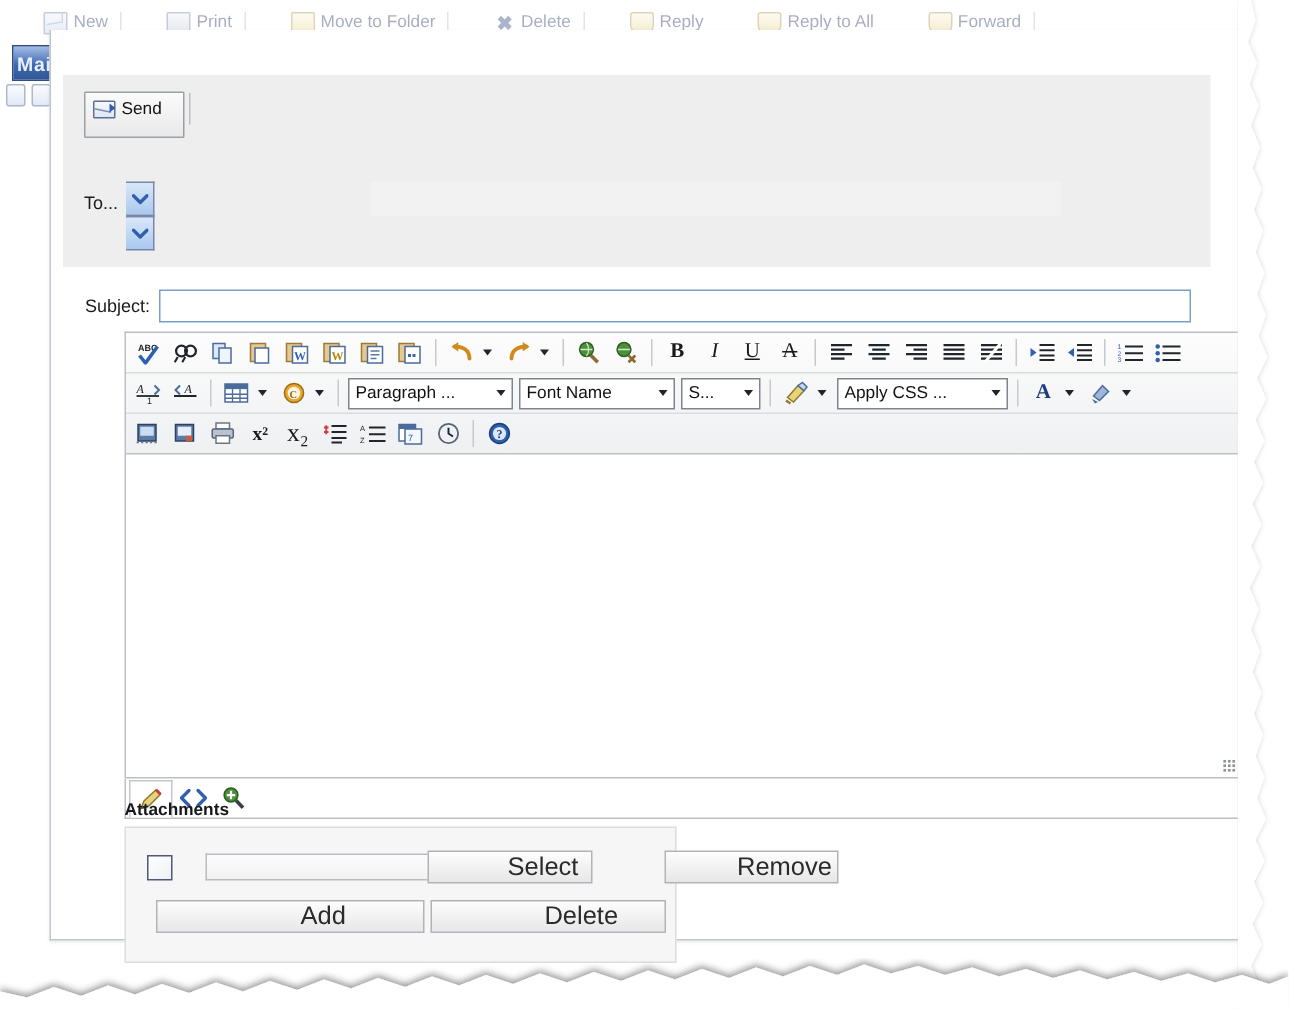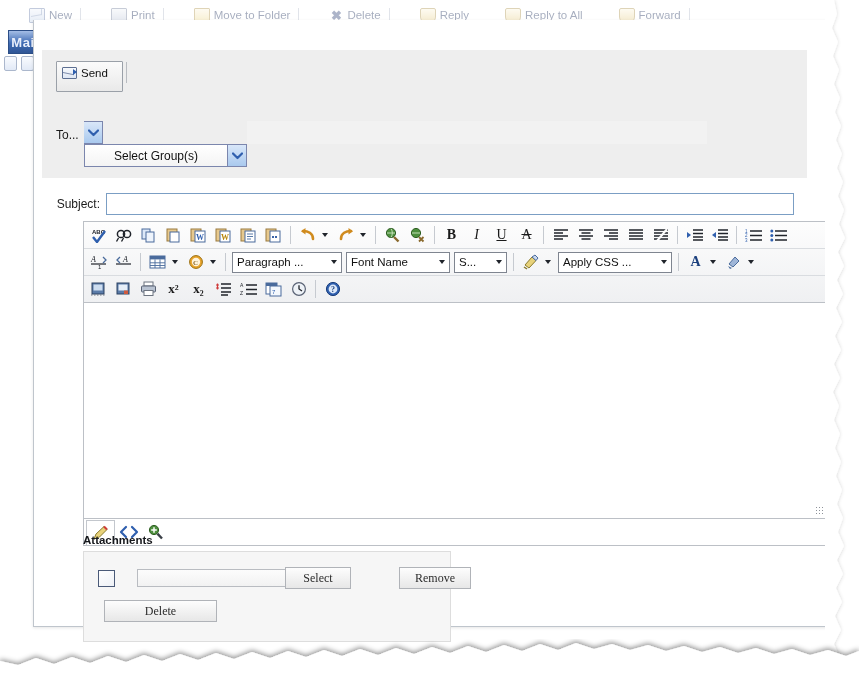--- a/index.html
+++ b/index.html
@@ -140,22 +140,22 @@
   
   #att-title{position:absolute;left:49px;top:514px;font-weight:bold;font-size:11.5px;color:#16181c;}
   #att-box{position:absolute;left:49px;top:531px;width:366px;height:89px;border:1px solid #dddddd;background:#f6f6f6;}
   #att-row1{position:absolute;left:14px;top:15px;display:flex;align-items:center;}
   #att-check{width:15px;height:15px;border:1px solid #4a5a78;background:linear-gradient(145deg,#ffffff,#eef1f6);cursor:pointer;}
   #att-file{width:148px;height:18px;box-sizing:border-box;border:1px solid #b9bcc1;border-right:none;
     background:linear-gradient(180deg,#fcfcfc,#f2f2f2);margin-left:22px;
     font-family:"Liberation Sans", sans-serif;font-size:11px;padding:0 3px;outline:none;}
   .btn{
     background:linear-gradient(180deg,#fdfdfd,#e7e7e7);border:1px solid #b0b3b8;
-    font-family:Liberation Serif, serif;font-size:12px;color:#2b2b2b;
-    display:flex;align-items:center;justify-content:center;cursor:pointer;
+    font-family:Liberation Sans, sans-serif;font-size:17px;color:#2b2b2b;
+    display:flex;align-items:center;justify-content:center;cursor:pointer;padding-left:44px;
   }
   #att-select{width:64px;height:20px;}
   #att-remove{width:70px;height:20px;margin-left:48px;}
   #att-row2{position:absolute;left:20px;top:48px;display:flex;gap:4px;}
   #att-add{width:133px;height:20px;}
   #att-delete{width:111px;height:20px;}
 </style>
 </head>
 <body>
 
@@ -221,21 +221,20 @@
     <div class="recip-row" style="top:71px;">
       <div class="recip-arrow">
         <svg width="11" height="8" viewBox="0 0 11 8">
             <path d="M1 1.5 L5.5 6 L10 1.5" fill="none" stroke="#2f5fae" stroke-width="2.2" stroke-linecap="round" stroke-linejoin="round"></path>
           </svg>
       </div>
     </div>
     <div class="recip-strip" style="top:71px;"></div>
 
     <div class="recip-row" style="top:94px;">
-      <div class="recip-select">Select Group(s)</div>
       <div class="recip-arrow">
         <svg width="11" height="8" viewBox="0 0 11 8">
             <path d="M1 1.5 L5.5 6 L10 1.5" fill="none" stroke="#2f5fae" stroke-width="2.2" stroke-linecap="round" stroke-linejoin="round"></path>
           </svg>
       </div>
     </div>
     <div class="recip-strip" style="top:94px;background:#eeeeee;"></div>
   </div>
 
   <div id="subject-row">
@@ -518,21 +517,21 @@
         <div class="tbtn">
           <svg width="18" height="16" viewBox="0 0 18 16">
               <rect x="4" y="1" width="9" height="4" fill="#ffffff" stroke="#6d7480"></rect>
               <rect x="1.5" y="5" width="14" height="6" rx="1" fill="#b9c3d2" stroke="#5a6375"></rect>
               <rect x="4" y="9.5" width="9" height="5" fill="#ffffff" stroke="#6d7480"></rect>
             </svg>
         </div>
         <div class="tbtn" style="font-family:'Liberation Serif',serif;font-size:13px;font-weight:bold;">
           <span>x²</span>
         </div>
-        <div class="tbtn" style="font-family:'Liberation Serif',serif;font-size:13px;font-weight:bold;">
+        <div class="tbtn" style="font-family:'Liberation Serif',serif;font-size:17px;font-weight:normal;">
           <span>x₂</span>
         </div>
         <div class="tbtn">
           <svg width="18" height="15" viewBox="0 0 18 15">
               <path d="M1 3h3M1 6h3M2.5 1.5v6" stroke="#cf3a3a" stroke-width="1.2"></path>
               <path d="M6 2h10M6 6h10M6 10h10M6 13h7" stroke="#20242b" stroke-width="1.3"></path>
             </svg>
         </div>
         <div class="tbtn">
           <svg width="18" height="15" viewBox="0 0 18 15">
@@ -596,20 +595,21 @@
 
   <div id="att-title">Attachments</div>
   <div id="att-box">
     <div id="att-row1">
       <div id="att-check"></div>
       <input id="att-file" type="text" value="" style="">
       <div class="btn" id="att-select">Select</div>
       <div class="btn" id="att-remove">Remove</div>
     </div>
     <div id="att-row2">
+      <div class="btn" id="att-add">Add</div>
       <div class="btn" id="att-delete">Delete</div>
     </div>
   </div>
 </div>
 
 <svg class="torn" id="torn-right" viewBox="0 0 34 673" preserveAspectRatio="none">
   <defs>
     <filter id="sh" x="-50%" y="-10%" width="250%" height="130%">
       <feDropShadow dx="-2" dy="0" stdDeviation="2.6" flood-color="#000" flood-opacity=".42"></feDropShadow>
     </filter>

